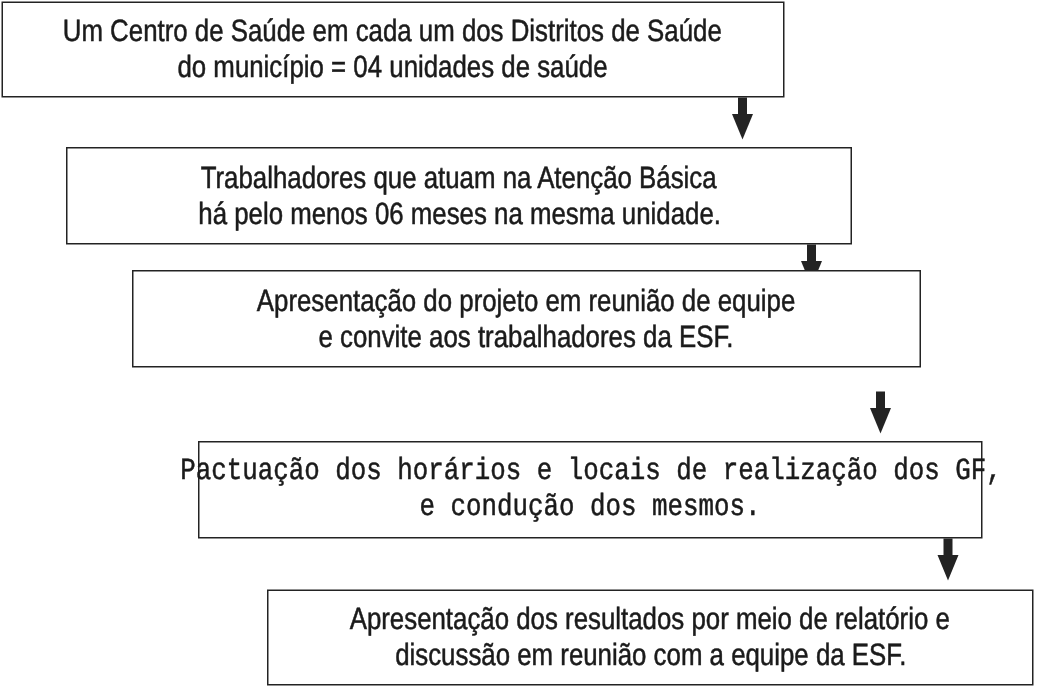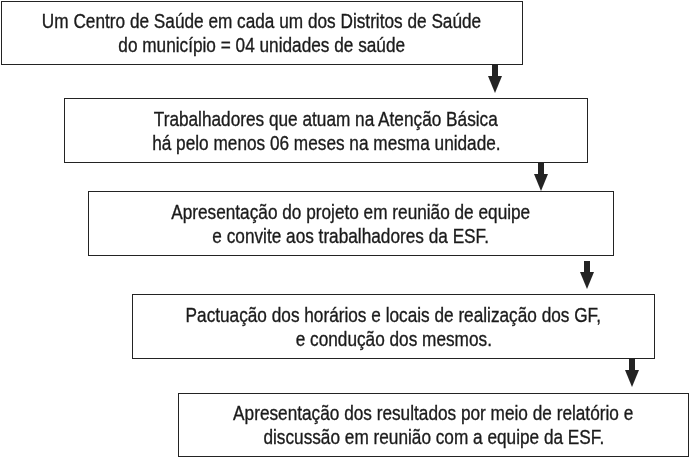--- a/index.html
+++ b/index.html
@@ -62,41 +62,41 @@
 <div class="box" style="left:1px; top:1px; width:522px; height:64px;">
   <span class="line">Um Centro de Saúde em cada um dos Distritos de Saúde</span>
   <span class="line">do município = 04 unidades de saúde</span>
 </div>
 
 <div class="arrow" style="left:488px; top:65px; height:28px;">
   <div class="shaft" style="height:12px;"></div>
   <div class="head" style="top:11px;"></div>
 </div>
 
-<div class="box" style="left:44px; top:98px; width:524px; height:65px;margin-left:20px;">
+<div class="box" style="left:44px; top:98px; width:524px; height:65px;">
   <span class="line">Trabalhadores que atuam na Atenção Básica</span>
   <span class="line">há pelo menos 06 meses na mesma unidade.</span>
 </div>
 
 <div class="arrow" style="left:534px; top:163px; height:28px;">
   <div class="shaft" style="height:12px;"></div>
   <div class="head" style="top:11px;"></div>
 </div>
 
-<div class="box" style="left:88px; top:191px; width:526px; height:65px;">
+<div class="box" style="left:88px; top:180px; width:526px; height:65px;">
   <span class="line">Apresentação do projeto em reunião de equipe</span>
   <span class="line">e convite aos trabalhadores da ESF.</span>
 </div>
 
 <div class="arrow" style="left:580px; top:261px; height:28px;">
   <div class="shaft" style="height:12px;"></div>
   <div class="head" style="top:11px;"></div>
 </div>
 
-<div class="box" style="left:132px; top:294px; width:523px; height:65px;">
+<div class="box" style="left:132px; top:294px; width:523px; height:65px;font-family:Liberation Mono, monospace;">
   <span class="line">Pactuação dos horários e locais de realização dos GF,</span>
   <span class="line">e condução dos mesmos.</span>
 </div>
 
 <div class="arrow" style="left:625px; top:359px; height:29px;">
   <div class="shaft" style="height:12px;"></div>
   <div class="head" style="top:11px;"></div>
 </div>
 
 <div class="box" style="left:178px; top:393px; width:511px; height:64px;">

